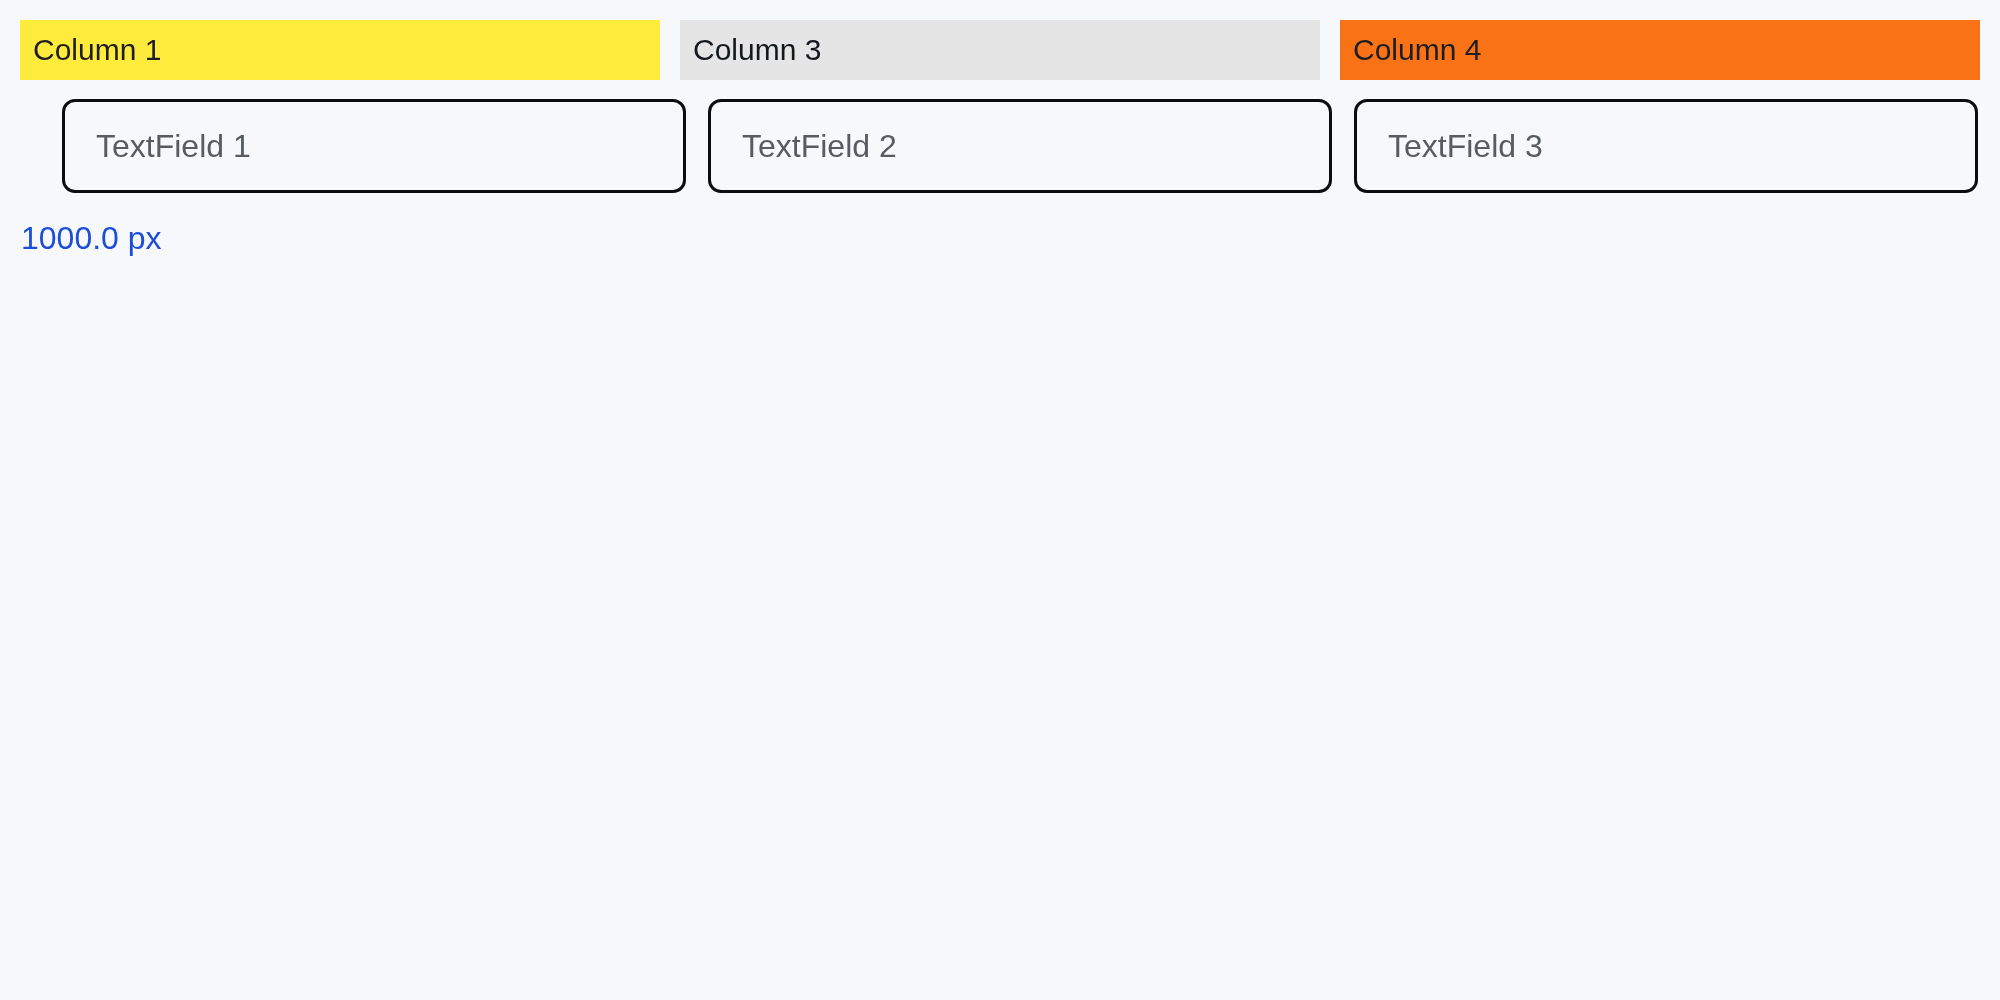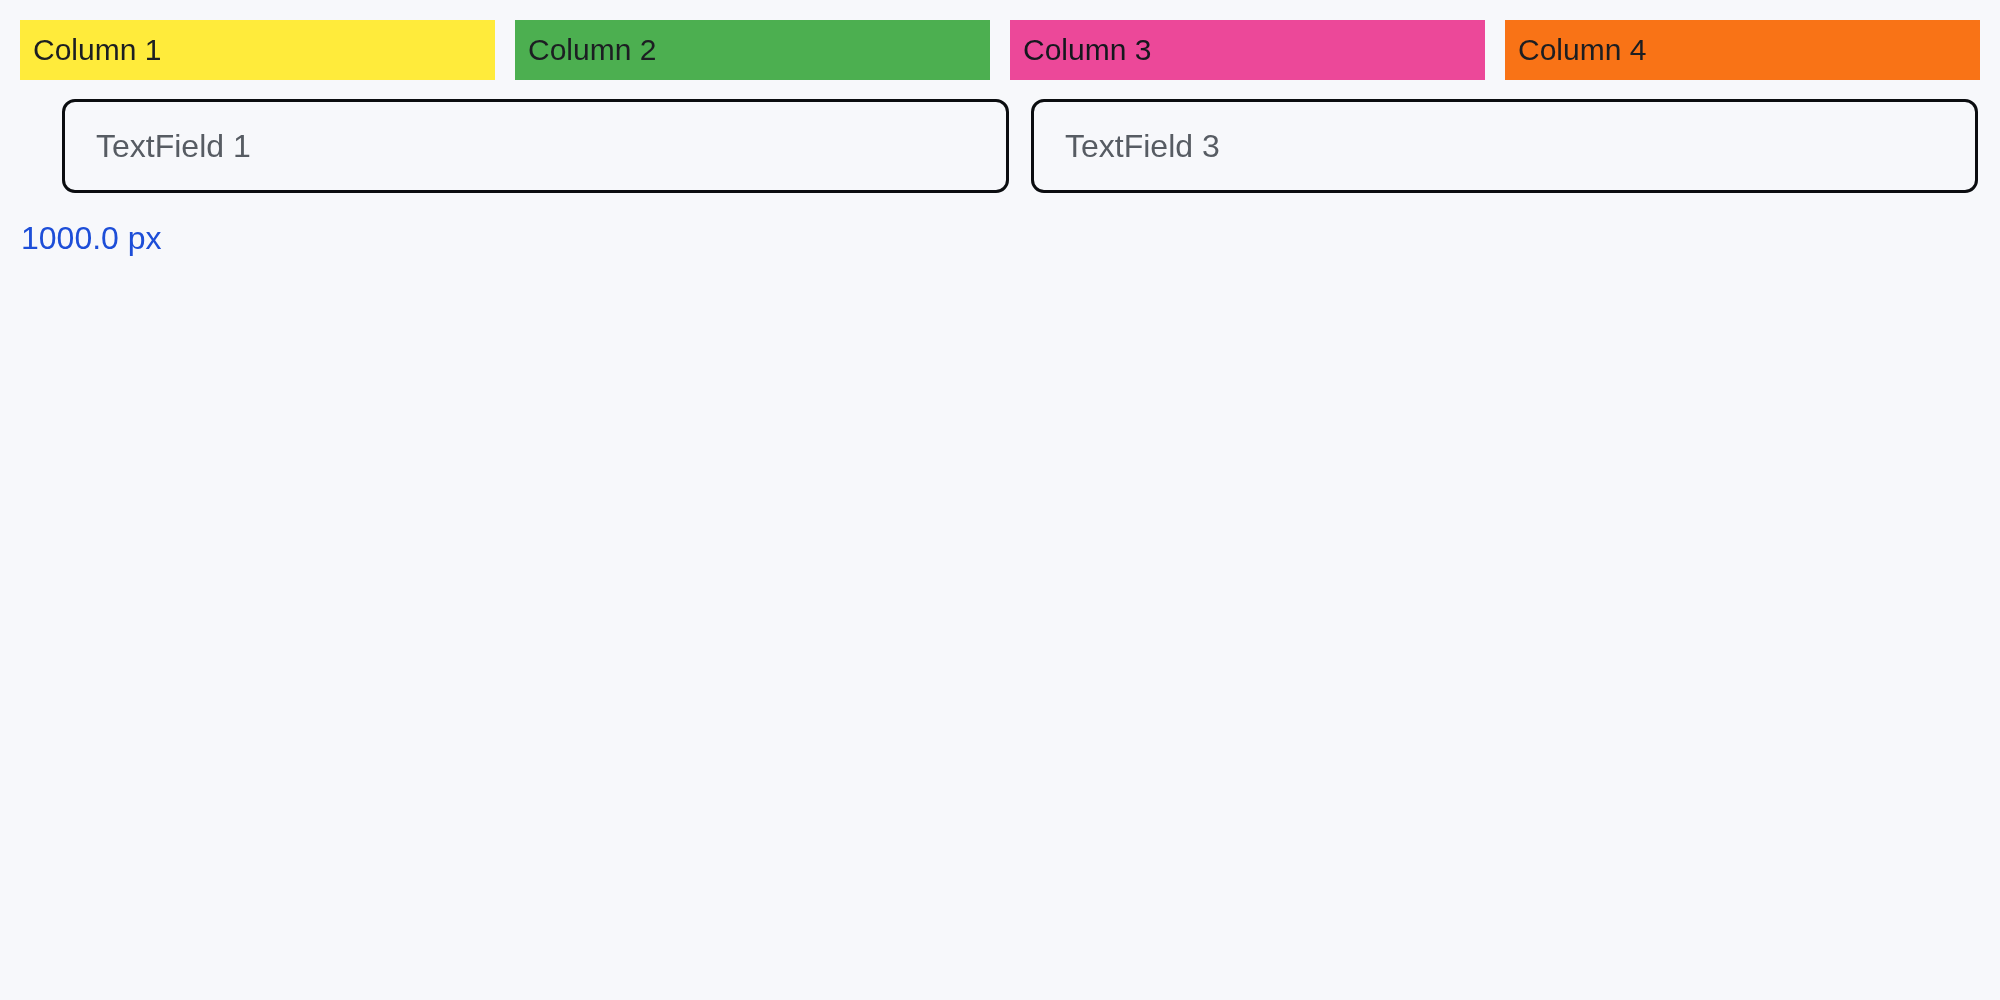--- a/index.html
+++ b/index.html
@@ -70,25 +70,25 @@
     white-space: nowrap;
   }
 </style>
 </head>
 <body>
 
 <div class="page" style="background-color: rgb(247, 248, 251);">
 
   <div class="columns-row">
     <div class="column-header" style="background-color: rgb(255, 235, 59); color: rgb(28, 30, 34);">Column 1</div>
-    <div class="column-header" style="background-color: rgb(76, 175, 80); color: rgb(28, 30, 34);">Column 2</div>
-    <div class="column-header" style="background-color: #ec4899; color: rgb(20, 24, 29);">Column 3</div>
+    <div class="column-header" style="background-color: #e5e5e5; color: rgb(20, 24, 29);">Column 3</div>
     <div class="column-header" style="background-color: #f97316; color: rgb(28, 30, 34);">Column 4</div>
   </div>
 
   <div class="fields-row">
     <input class="textfield" type="text" placeholder="TextField 1" style="">
+    <input class="textfield" type="text" placeholder="TextField 2" style="">
     <input class="textfield" type="text" placeholder="TextField 3" style="">
   </div>
 
   <div class="size-label">1000.0 px</div>
 
 </div>
 
 </body></html>

